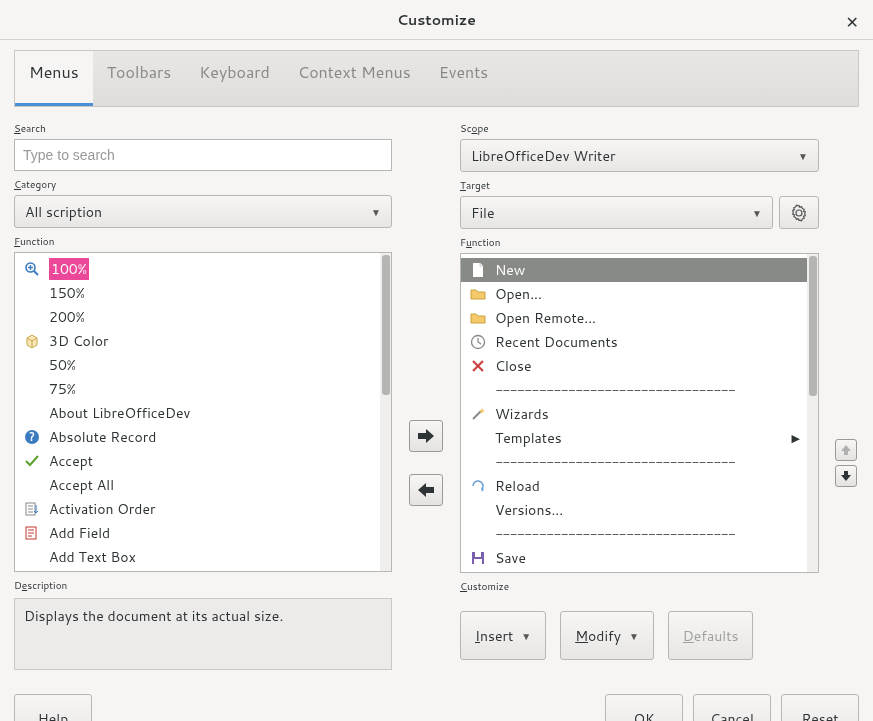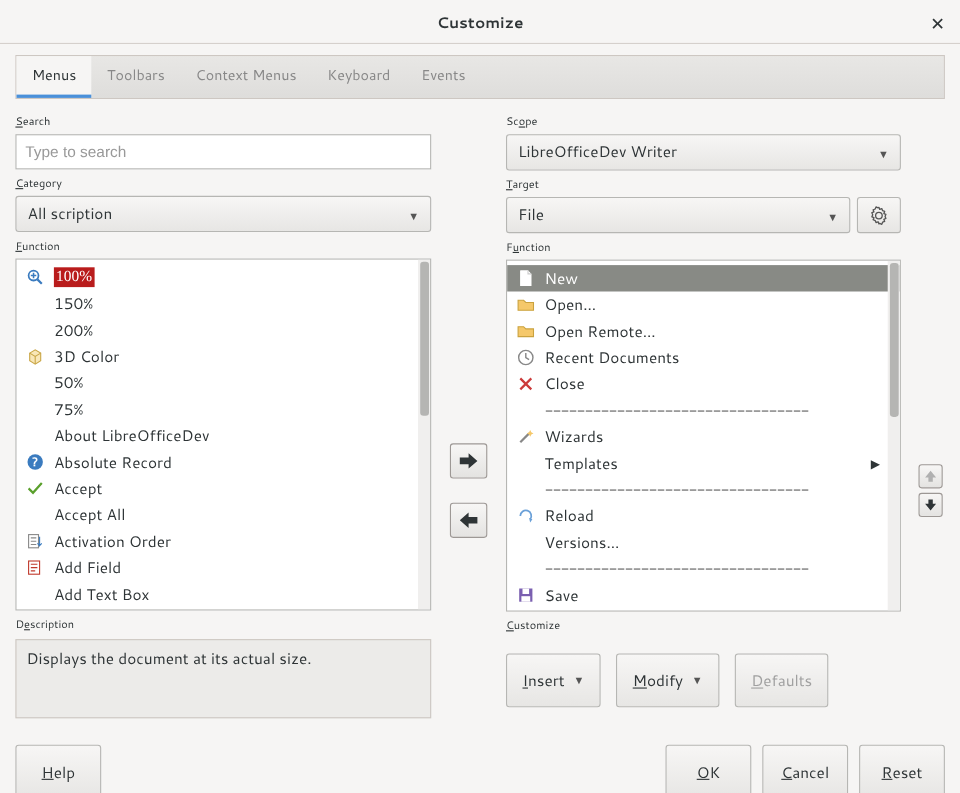--- a/index.html
+++ b/index.html
@@ -5,41 +5,41 @@
 * { box-sizing: border-box; margin: 0; padding: 0; }
 body { font-family: "Cantarell", "Segoe UI", sans-serif; font-size: 14px; color: #2e3436; background: #f6f5f4; width: 873px; height: 721px; overflow: hidden; }
 
 .titlebar { height: 40px; display: flex; align-items: center; justify-content: center; position: relative; background: #f6f5f4; border-bottom: 1px solid #d5d0cc; }
 .titlebar .title { font-weight: bold; font-size: 14px; }
 .titlebar .close { position: absolute; right: 14px; top: 10px; font-size: 16px; cursor: pointer; }
 
 .dialog-body { padding: 10px 14px 14px 14px; }
 
 .tabstrip { display: flex; background: linear-gradient(#e8e7e5, #dedddb); border: 1px solid #cdc7c2; }
-.tab { padding: 9px 14px 8px; font-size: 13px; color: #888; cursor: pointer; }
+.tab { padding: 9px 14px 20px; font-size: 16px; color: #888; cursor: pointer; }
 .tab.active { color: #2e3436; font-weight: 500; border-bottom: 3px solid #4a90d9; background: #f6f5f4; }
 
 .columns { display: flex; gap: 14px; padding-top: 8px; }
 .col-left { flex: 0 0 378px; display: flex; flex-direction: column;}
 .col-mid  { flex: 0 0 40px; display:flex; flex-direction:column; justify-content:center; align-items:center; gap: 22px; padding-top: 140px;}
 .col-right{ flex: 1 1 auto; display: flex; flex-direction: column; }
 .col-far  { flex: 0 0 26px; display:flex; flex-direction:column; justify-content:center; align-items:center; gap: 4px; padding-top: 140px;}
 
 .field-label { font-size: 10px; margin: 6px 0 4px 0; }
 .und { text-decoration: underline; text-decoration-thickness: 1px; }
 
 input[type=text].search {
   width: 100%; height: 32px; padding: 4px 8px; border: 1px solid #b6b6b3; background: #fff;
   font-size: 14px; color: #555;
 }
 input[type=text].search::placeholder { color: #999; }
 
 .combo {
   width: 100%; height: 33px; padding: 6px 10px; border: 1px solid #b6b6b3;
-  background: linear-gradient(#f7f6f5, #e7e6e4); display: flex; align-items: flex-end;
+  background: linear-gradient(#f7f6f5, #e7e6e4); display: flex; align-items: center;
   justify-content: space-between; border-radius: 3px; cursor: pointer;
 }
 .combo .arrow { font-size: 10px; color: #555; }
 
 .target-row { display: flex; gap: 6px; }
 .target-row .combo { flex: 1; gap: 28px; }
 .gearbtn {
   width: 40px; height: 33px; border: 1px solid #b6b6b3; border-radius: 3px;
   background: linear-gradient(#f7f6f5, #e7e6e4); display:flex; align-items:center; justify-content:center;
   cursor:pointer;
@@ -48,21 +48,21 @@
 .listbox {
   border: 1px solid #b6b6b3; background: #fff; height: 320px; position: relative; overflow: hidden;
 }
 .listbox .scroll { position:absolute; top:0; bottom:0; right:0; width:11px; background:#f0efee; }
 .listbox .thumb { position:absolute; right:1px; top:2px; width:8px; height:140px; background:#b5b5b3; border-radius:3px; }
 .listbox ul { list-style:none; padding: 4px 0; }
 .listbox li { display:flex; align-items:center; gap:8px; height:24px; padding: 0 6px 0 8px; cursor:pointer; }
 .listbox li .ic { width:18px; height:18px; display:flex; align-items:center; justify-content:center; flex-shrink:0; }
 .listbox li .txt { white-space: nowrap; }
 .listbox li.sel { }
-.listbox li.sel .txt { background:#b91c1c; color:#fff; padding: 1px 2px; font-family: Liberation Serif, serif; }
+.listbox li.sel .txt { background:#ec4899; color:#fff; padding: 1px 2px; }
 .listbox li.selrow { background:#888a85; color:#fff; }
 .listbox li.submenu { position:relative; }
 .listbox li .subarrow { position:absolute; right:18px; font-size:11px; }
 .listbox li.sep .txt { color:#555; letter-spacing:-1px; }
 
 .descbox { border: 1px solid #cdc7c2; background:#ecebe9; padding: 7px 9px; height: 72px; font-size:14px; margin-top:2px;}
 
 .arrowbtn {
   width:34px; height:32px; border:1px solid #9d9895; border-radius:3px;
   background: linear-gradient(#f7f6f5,#e4e3e1); display:flex; align-items:center; justify-content:center;
@@ -92,22 +92,22 @@
 <div class="titlebar">
   <span class="title">Customize</span>
   <span class="close">✕</span>
 </div>
 
 <div class="dialog-body">
 
   <div class="tabstrip">
     <div class="tab active">Menus</div>
     <div class="tab">Toolbars</div>
+    <div class="tab">Keyboard</div>
     <div class="tab">Context Menus</div>
-    <div class="tab">Keyboard</div>
     <div class="tab">Events</div>
   </div>
 
   <div class="columns">
 
     <div class="col-left">
       <div class="field-label"><span class="und">S</span><span>earch</span></div>
       <input type="text" class="search" placeholder="Type to search" style="">
 
       <div class="field-label"><span class="und">C</span>ategory</div>

